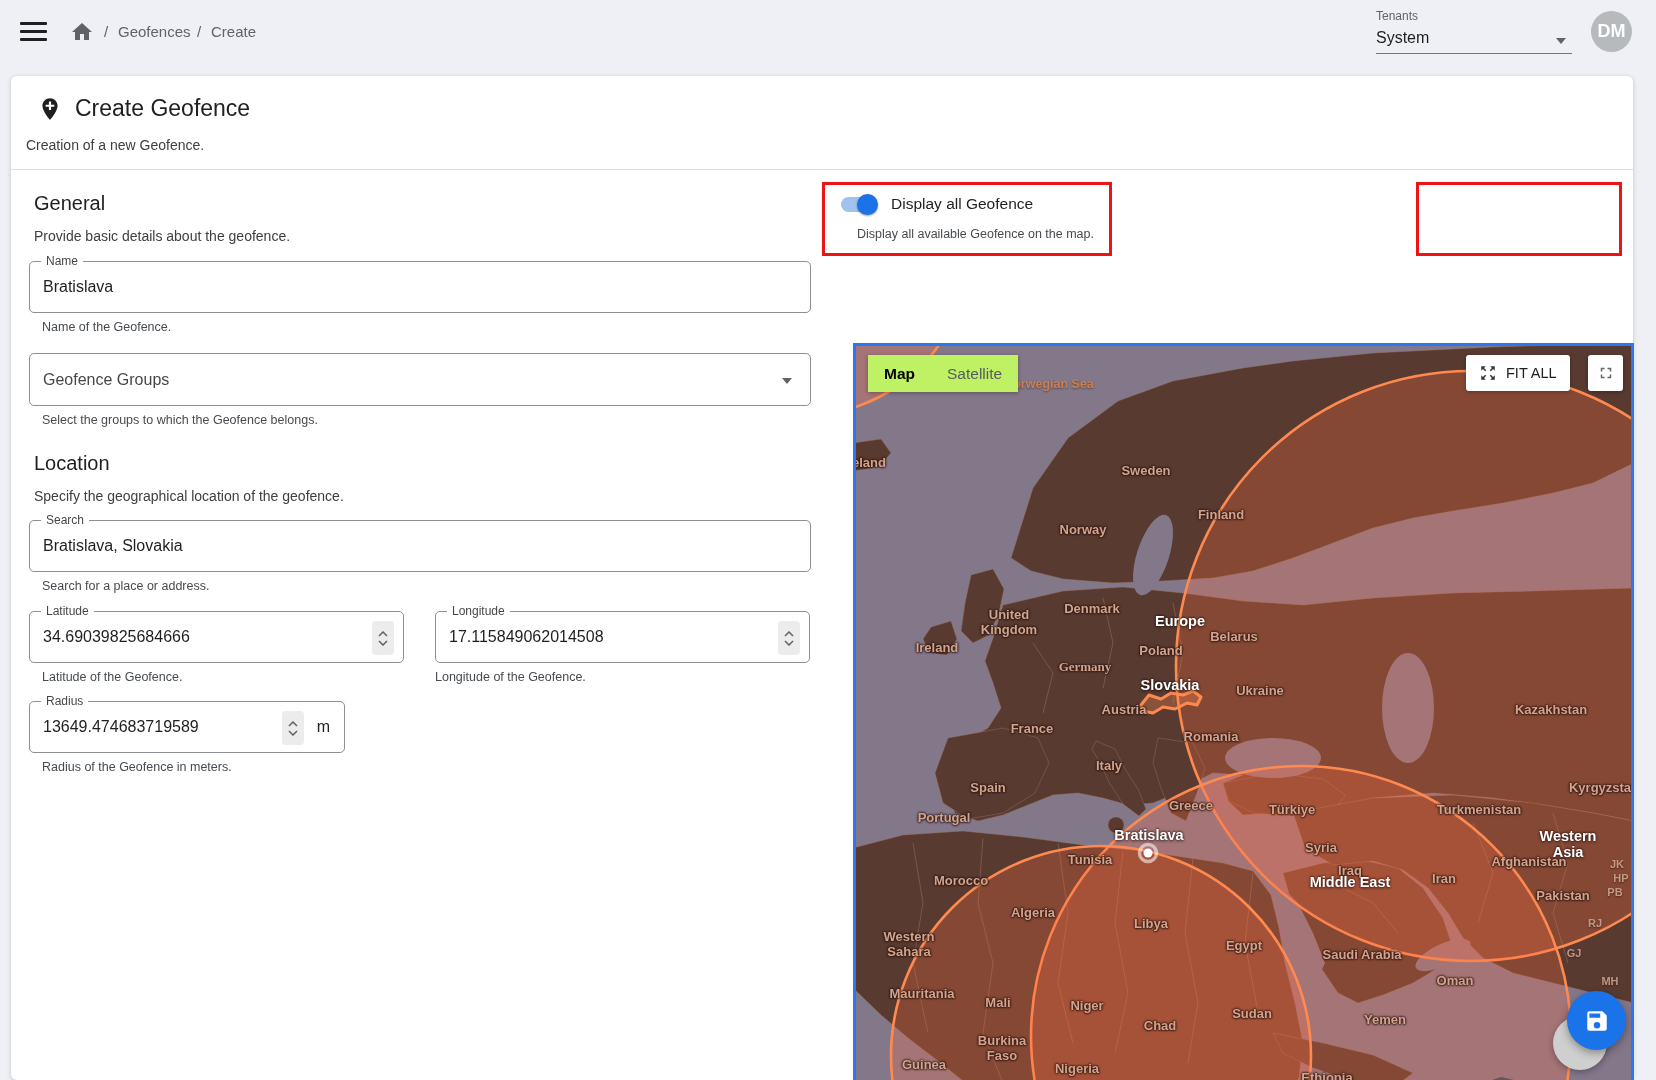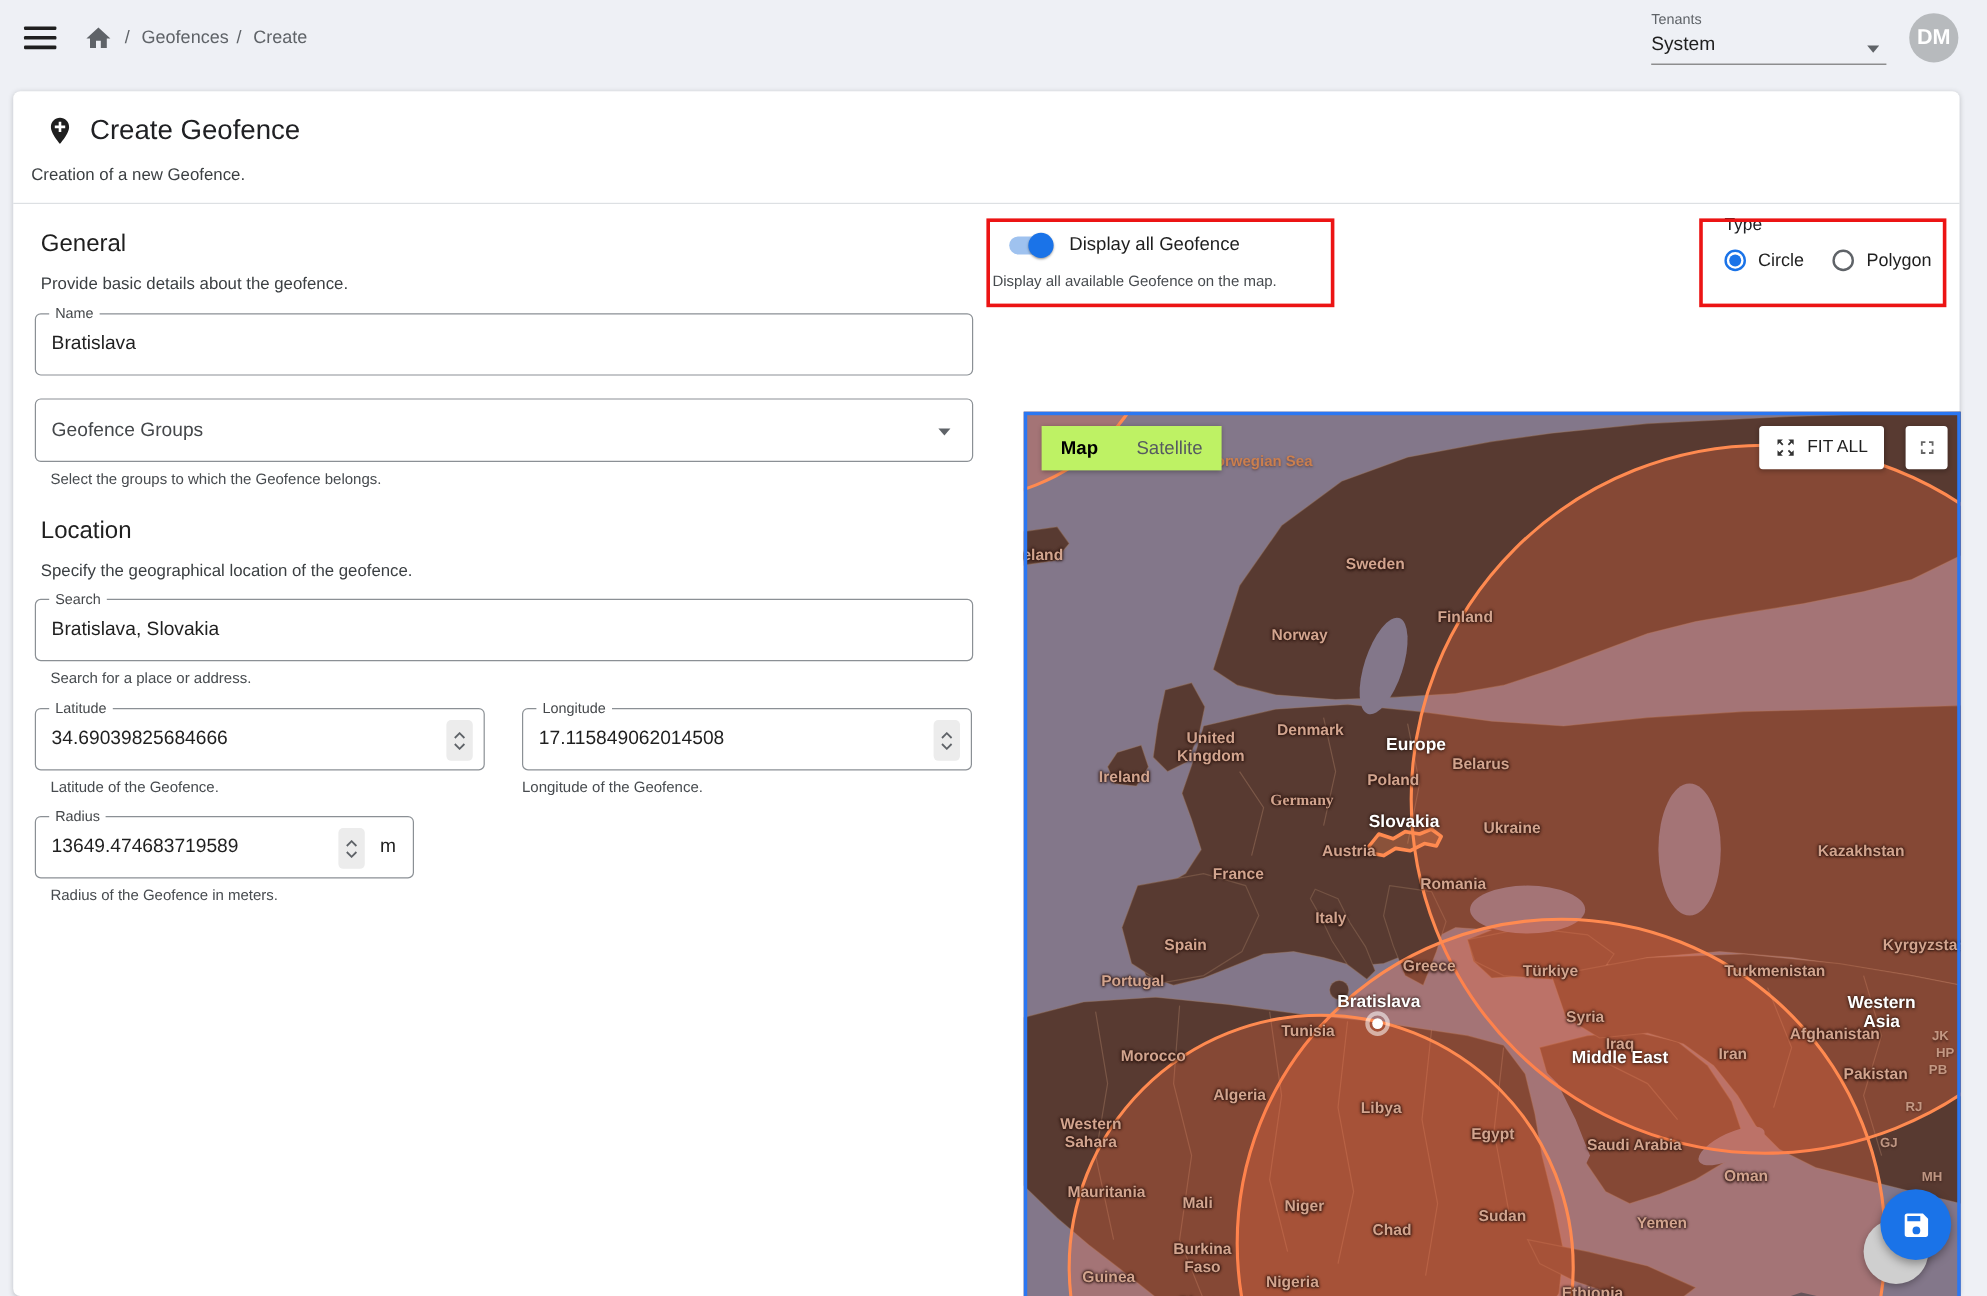--- a/index.html
+++ b/index.html
@@ -60,21 +60,21 @@
   .radius-field .unit { right:14px; }
 
   
   .display-toggle-block { position:absolute; left:816px; top:106px; width:292px; }
   .toggle-row { display:flex; align-items:center; gap:14px; margin-top:13px; margin-left:14px; }
   .toggle { position:relative; width:36px; height:15px; border-radius:8px; background:#9fc2ef; cursor:pointer; }
   .toggle .knob { position:absolute; top:-3px; left:0; width:21px; height:21px; border-radius:50%;
     background:#848484; box-shadow:0 1px 2px rgba(0,0,0,.4); transition:left .1s; }
   .toggle.on .knob { left:16px; background:#1a73e8; }
   .toggle-label { font-size:15.5px; color:#1f1f1f; }
-  .toggle-helper { font-size:12.5px; color:#474b4f; margin-top:14px; }
+  .toggle-helper { font-size:12.5px; color:#474b4f; margin-top:14px; margin-left:30px; }
 
   .type-block { position:absolute; left:1426px; top:104px; }
   .type-label { font-size:14.5px; color:#202124; }
   .radio-row { display:flex; align-items:center; gap:24px; margin-top:12px; }
   .radio-option { display:flex; align-items:center; gap:10px; cursor:pointer; }
   .radio-dot { width:18px; height:18px; border-radius:50%; border:2px solid #5f6368; position:relative; }
   .radio-option.selected .radio-dot { border-color:#1a73e8; }
   .radio-option.selected .radio-dot::after { content:''; position:absolute; left:2px; top:2px;
     width:10px; height:10px; border-radius:50%; background:#1a73e8; }
   .radio-text { font-size:15px; color:#1f1f1f; }
@@ -157,20 +157,21 @@
   <div class="card-divider"></div>
 
   <div class="form-col">
     <div class="section-h">General</div>
     <div class="section-p">Provide basic details about the geofence.</div>
 
     <div class="field">
       <span class="flabel">Name</span>
       <span class="fvalue">Bratislava</span>
     </div>
+    <div class="helper">Name of the Geofence.</div>
 
     <div class="field select" style="height:53px; margin-top:19px;">
       <span class="fvalue" style="top:17px;">Geofence Groups</span>
       <span class="caret-down" style="right:18px; top:24px;"></span>
     </div>
     <div class="helper">Select the groups to which the Geofence belongs.</div>
 
     <div class="section-h" style="margin-top:25px;">Location</div>
     <div class="section-p">Specify the geographical location of the geofence.</div>
 
@@ -230,33 +231,20 @@
   <div class="display-toggle-block">
     <div class="toggle-row">
       <div class="toggle on">
           <div class="knob"></div>
         </div>
       <div class="toggle-label">Display all Geofence</div>
     </div>
     <div class="toggle-helper">Display all available Geofence on the map.</div>
   </div>
 
-  <div class="type-block">
-    <div class="type-label">Type</div>
-    <div class="radio-row">
-      <div class="radio-option selected">
-        <span class="radio-dot"></span>
-        <span class="radio-text">Circle</span>
-      </div>
-      <div class="radio-option">
-        <span class="radio-dot"></span>
-        <span class="radio-text">Polygon</span>
-      </div>
-    </div>
-  </div>
 
   <div class="map">
 
     <svg class="layer" width="781" height="813" viewBox="0 0 781 813">
       <g fill="#583a31" stroke="#a07a62" stroke-opacity=".4" stroke-width="1">
         <path d="M0 100 L28 96 38 110 26 124 0 128 Z"></path>
         <path d="M158 215 L180 145 215 95 265 58 320 38 390 25 440 18 520 10 640 4 781 0 781 120 740 140 700 150 650 160 600 168 560 175 520 185 480 200 440 215 400 228 360 235 310 238 260 240 210 236 178 228 Z"></path>
         <path d="M118 232 L140 226 151 246 146 270 136 292 120 300 108 288 112 260 Z"></path>
         <path d="M78 284 L98 278 104 296 94 312 76 310 70 296 Z"></path>
         <path d="M150 262 L210 248 270 244 330 250 390 258 450 262 520 255 600 250 680 248 781 245 781 478 740 470 690 462 640 455 580 450 520 455 490 462 470 455 455 440 445 455 420 470 390 472 375 458 370 440 390 432 360 430 340 440 320 452 300 460 275 462 250 455 225 450 200 452 175 462 150 472 125 478 102 470 92 445 98 415 118 395 135 385 148 365 140 340 132 318 140 295 Z"></path>

